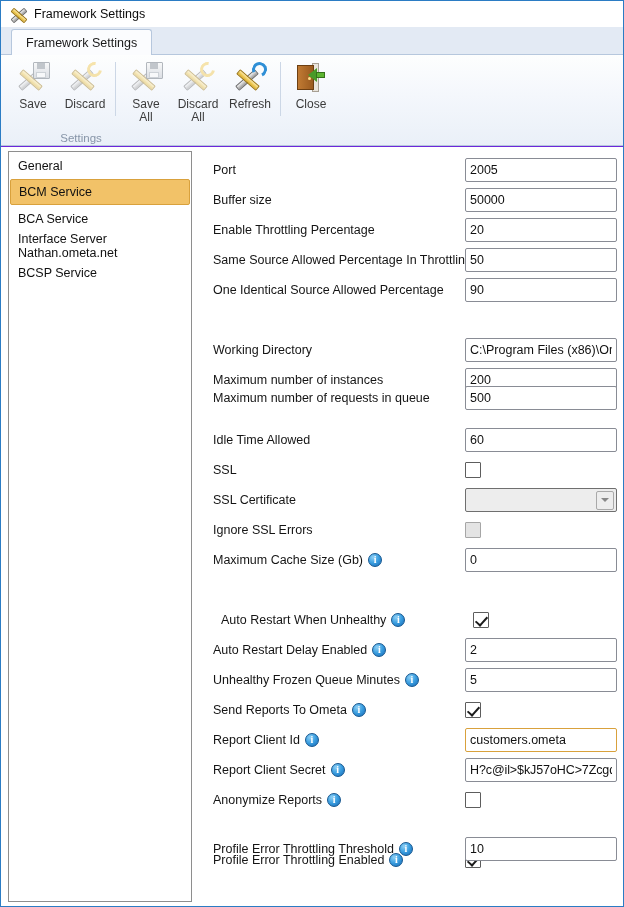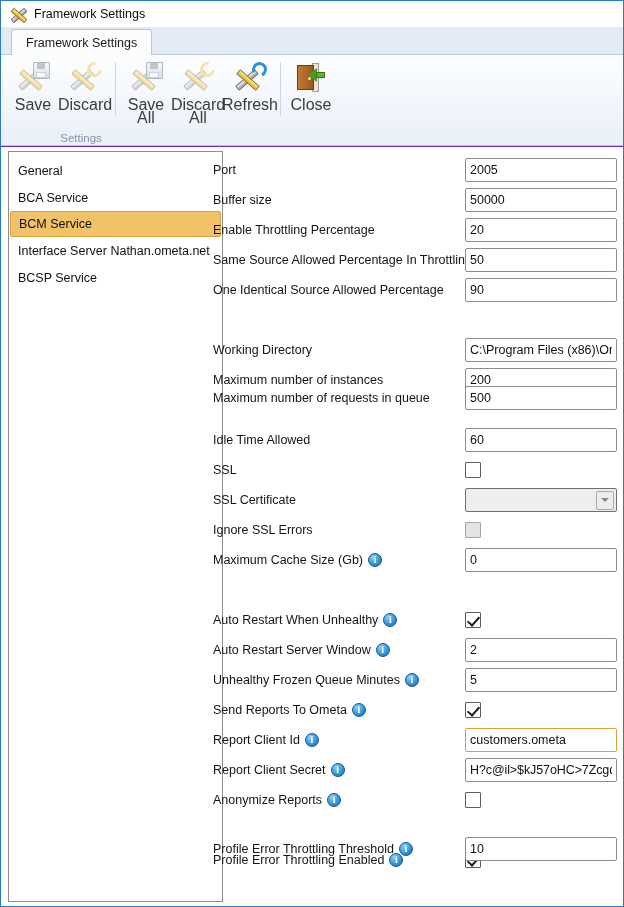--- a/index.html
+++ b/index.html
@@ -44,37 +44,37 @@
   }
   .rb-groups{display:flex;height:70px;align-items:flex-start;padding-top:3px;}
   .rb-group{display:flex;align-items:flex-start;height:70px;position:relative;}
   .rb-sep{width:1px;height:54px;background:#ccd7e6;margin:4px 4px 0 4px;align-self:flex-start;}
   .rb-btn{
     width:52px;min-width:52px;padding-top:4px;
     display:flex;flex-direction:column;align-items:center;gap:2px;cursor:default;
   }
   .rb-btn .glyph{width:34px;height:34px;position:relative;}
   .rb-btn .lbl{
-    font-size:16px;line-height:13px;text-align:center;color:#3b3b3b;
+    font-size:12px;line-height:13px;text-align:center;color:#3b3b3b;
     white-space:pre-line;
   }
   .rb-group-title{
     position:absolute;bottom:1px;left:0;width:100%;text-align:center;
     font-size:11.5px;color:#8795a8;
   }
   .grp-settings-wrap{position:relative;}
 
   
   .content{
     position:absolute;left:0;right:0;top:146px;bottom:0;background:#ffffff;
   }
   .sidebar{
-    position:absolute;left:7px;top:4px;width:215px;bottom:4px;
+    position:absolute;left:7px;top:4px;width:184px;bottom:4px;
     border:1px solid #8e8e8e;background:#ffffff;box-sizing:border-box;
-    padding-top:5px;overflow:hidden;
+    overflow:hidden;
   }
   .side-item{
     height:27px;display:flex;align-items:center;padding-left:8px;
     font-size:12.5px;color:#111;box-sizing:border-box;cursor:default;
     margin:0 1px;
   }
   .side-item.sel{
     background:#f2c268;border:1px solid #d9a13c;border-radius:2px;
     margin:0 1px;height:26px;
   }
@@ -282,25 +282,25 @@
 
     </div>
   </div>
 
   <div class="content">
 
     <div class="sidebar" id="sidebar">
         <div class="side-item">
           <span>General</span>
         </div>
+        <div class="side-item sel">
+          <span>BCM Service</span>
+        </div>
         <div class="side-item">
           <span>BCA Service</span>
-        </div>
-        <div class="side-item sel">
-          <span>BCM Service</span>
         </div>
         <div class="side-item">
           <span>Interface Server Nathan.ometa.net</span>
         </div>
         <div class="side-item">
           <span>BCSP Service</span>
         </div>
       </div>
 
     <div class="formpane" id="formpane">
@@ -408,32 +408,32 @@
           <div class="lab">
             <span>Maximum Cache Size (Gb)</span>
             <span class="info"></span>
           </div>
           <div class="ctl">
             <div class="spin">
               <input type="text" value="0" style="">
             </div>
           </div>
         </div>
-        <div class="row" style="top: 458px;">
+        <div class="row" style="top: 458px; margin-left: 8px;">
           <div class="lab">
             <span>Auto Restart When Unhealthy</span>
             <span class="info"></span>
           </div>
           <div class="ctl">
             <div class="cbx on"></div>
           </div>
         </div>
         <div class="row" style="top: 488px;">
           <div class="lab">
-            <span>Auto Restart Server Window</span>
+            <span>Auto Restart Delay Enabled</span>
             <span class="info"></span>
           </div>
           <div class="ctl">
             <div class="spin">
               <input type="text" value="2" style="">
             </div>
           </div>
         </div>
         <div class="row" style="top: 518px; padding-left: 9px;">
           <div class="lab">

